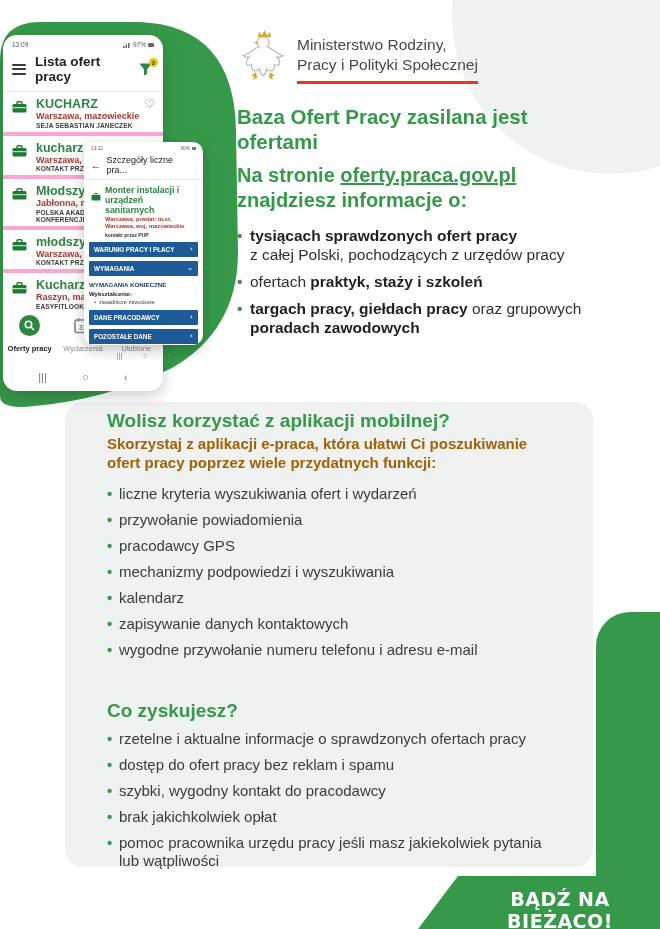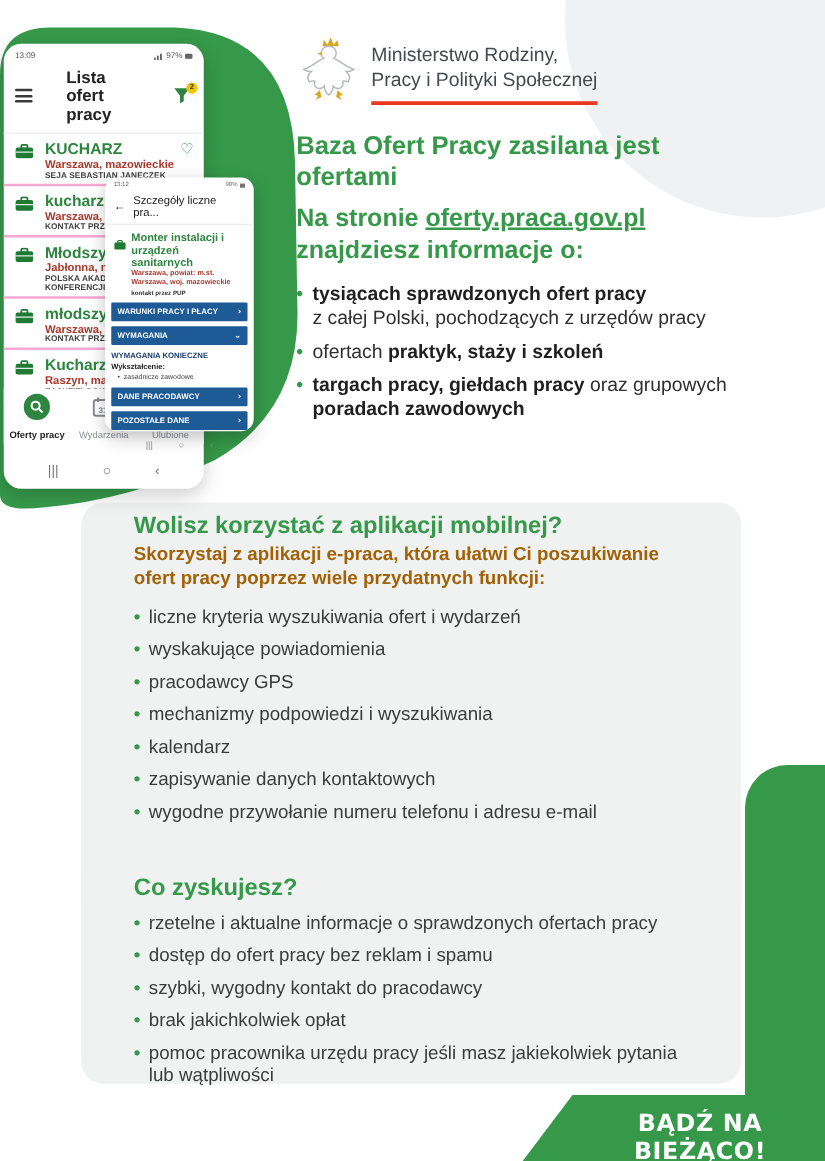--- a/index.html
+++ b/index.html
@@ -49,30 +49,30 @@
   .phone { position:absolute; background:#fff; }
   .phone1 { left:3px; top:35px; width:160px; height:356px; border-radius:14px;
             box-shadow:0 5px 16px rgba(0,0,0,.2); z-index:3; }
   .phone2 { left:84px; top:142px; width:119px; height:203px; border-radius:10px;
             box-shadow:0 5px 14px rgba(0,0,0,.24); z-index:4; }
 
   .p1-status { display:flex; justify-content:space-between; align-items:center;
                padding:6px 9px 0; font-size:6.5px; color:#555; }
   .sb-right { display:flex; align-items:center; gap:2px; }
   .batt { display:inline-block; width:6px; height:4px; border:1px solid #666; border-radius:1px; background:#666; }
-  .p1-header { display:flex; align-items:center; gap:27px; padding:6px 9px 7px; border-bottom:1px solid #ececec; }
+  .p1-header { display:flex; align-items:center; gap:9px; padding:6px 9px 7px; border-bottom:1px solid #ececec; }
   .burger { display:inline-block; width:14px; }
   .burger i { display:block; height:2px; background:#3a3a3a; margin:2.5px 0; border-radius:1px; }
   .p1-title { flex:1; font-size:13.5px; font-weight:600; color:#222; }
   .funnel { position:relative; width:15px; height:14px; }
   .funnel-badge { position:absolute; right:-4px; top:-4px; width:9px; height:9px; border-radius:50%;
                   background:#f1c400; color:#333; font-size:6px; font-weight:bold;
                   display:flex; align-items:center; justify-content:center; }
 
-  .offer { position:relative; padding:5px 8px 3px 33px; border-bottom:2px solid #f9a8d4; }
+  .offer { position:relative; padding:5px 8px 3px 33px; border-bottom:4px solid #f9a8d4; }
   .offer:last-child { border-bottom:none; }
   .bc { position:absolute; left:9px; top:7px; }
   .ot { display:block; font-size:12.5px; font-weight:bold; color:#2e8540; line-height:14px; }
   .ol { display:block; font-size:9px; font-weight:bold; color:#a8392c; line-height:10.5px; }
   .oe { display:block; font-size:6.6px; font-weight:bold; color:#3d3d3d; line-height:7px; letter-spacing:.1px; width:112px; }
   .heart { position:absolute; right:8px; top:5px; font-size:12px; color:#2e8540;
            font-family:"DejaVu Sans", sans-serif; }
 
   .p1-tabs { position:absolute; left:0; bottom:36px; width:100%; display:flex; padding-top:3px; background:#fff; }
   .tab { flex:1; text-align:center; }
@@ -159,21 +159,21 @@
       </div>
     </div>
   </div>
 
   <div class="panel panel-app">
     <div class="panel-h">Wolisz korzystać z aplikacji mobilnej?</div>
     <div class="panel-intro">
       <span>Skorzystaj z aplikacji e-praca, która ułatwi Ci poszukiwanie</span><br><span>ofert pracy poprzez wiele przydatnych funkcji:</span>
     </div>
     <div class="pb pb-first">liczne kryteria wyszukiwania ofert i wydarzeń</div>
-    <div class="pb">wyskakujące powiadomienia</div>
+    <div class="pb">przywołanie powiadomienia</div>
     <div class="pb">pracodawcy GPS</div>
     <div class="pb">mechanizmy podpowiedzi i wyszukiwania</div>
     <div class="pb">kalendarz</div>
     <div class="pb">zapisywanie danych kontaktowych</div>
     <div class="pb">wygodne przywołanie numeru telefonu i adresu e-mail</div>
   </div>
 
   <div class="panel panel-benefits">
     <div class="panel-h">Co zyskujesz?</div>
     <div class="pb">rzetelne i aktualne informacje o sprawdzonych ofertach pracy</div>

